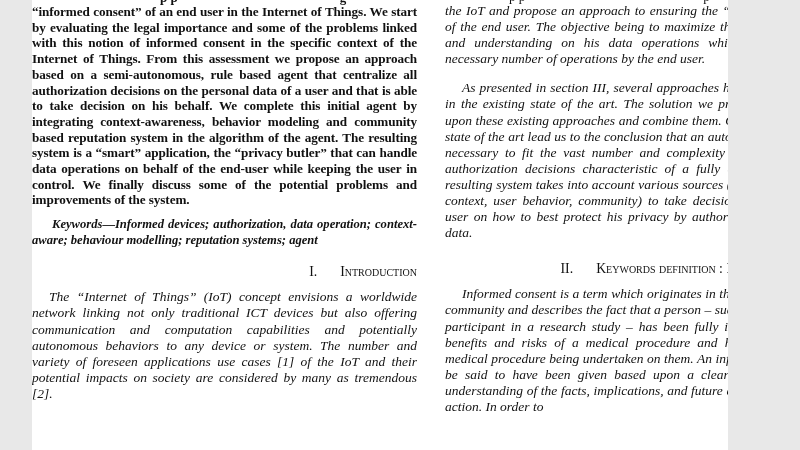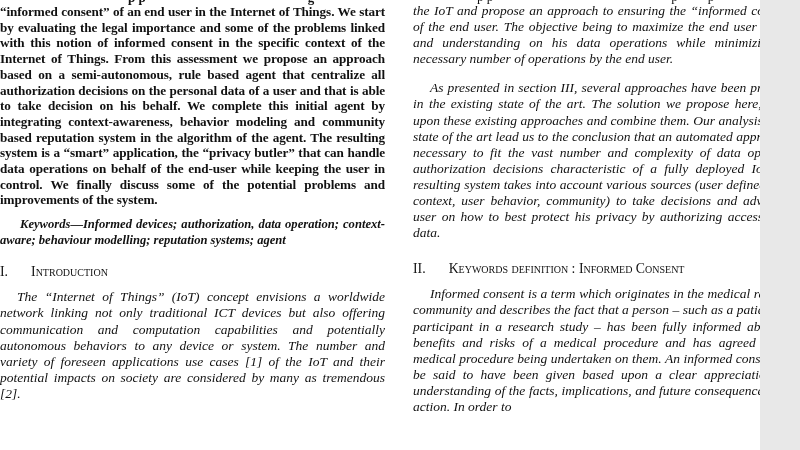--- a/index.html
+++ b/index.html
@@ -1,23 +1,24 @@
 <!DOCTYPE html>
 <html><head>
 <meta charset="utf-8">
 <style>
   html, body { margin: 0; padding: 0; background: #e8e8e8; }
   .page {
     position: relative;
-    width: 760px;
+    width: 696px;
     height: 450px;
     background: #ffffff;
     overflow: hidden;
     font-family: "Liberation Serif", "DejaVu Serif", serif;
     color: #111111;
+    margin-left: 32px;
   }
   .col { position: absolute; }
   .col-left  { left: 0px;   top: 4px; width: 385px; }
   .col-right { left: 413px; top: 3px; width: 387px; }
 
   .para { margin: 0; text-align: justify; }
 
   
   .sliver {
     position: absolute;
@@ -44,21 +45,21 @@
   }
   .keywords {
     font-weight: bold;
     font-style: italic;
     font-size: 12.6px;
     line-height: 15.6px;
     margin-top: 9px;
     text-indent: 20px;
   }
   .heading {
-    text-align: left;
+    text-align: right;
     font-size: 13.8px;
     line-height: 17px;
     margin-top: 15px;
     white-space: nowrap;
   }
   .heading .num { margin-right: 23px; }
   .heading .title { font-variant: small-caps; }
   .body-text {
     font-size: 13.5px;
     line-height: 16.1px;

